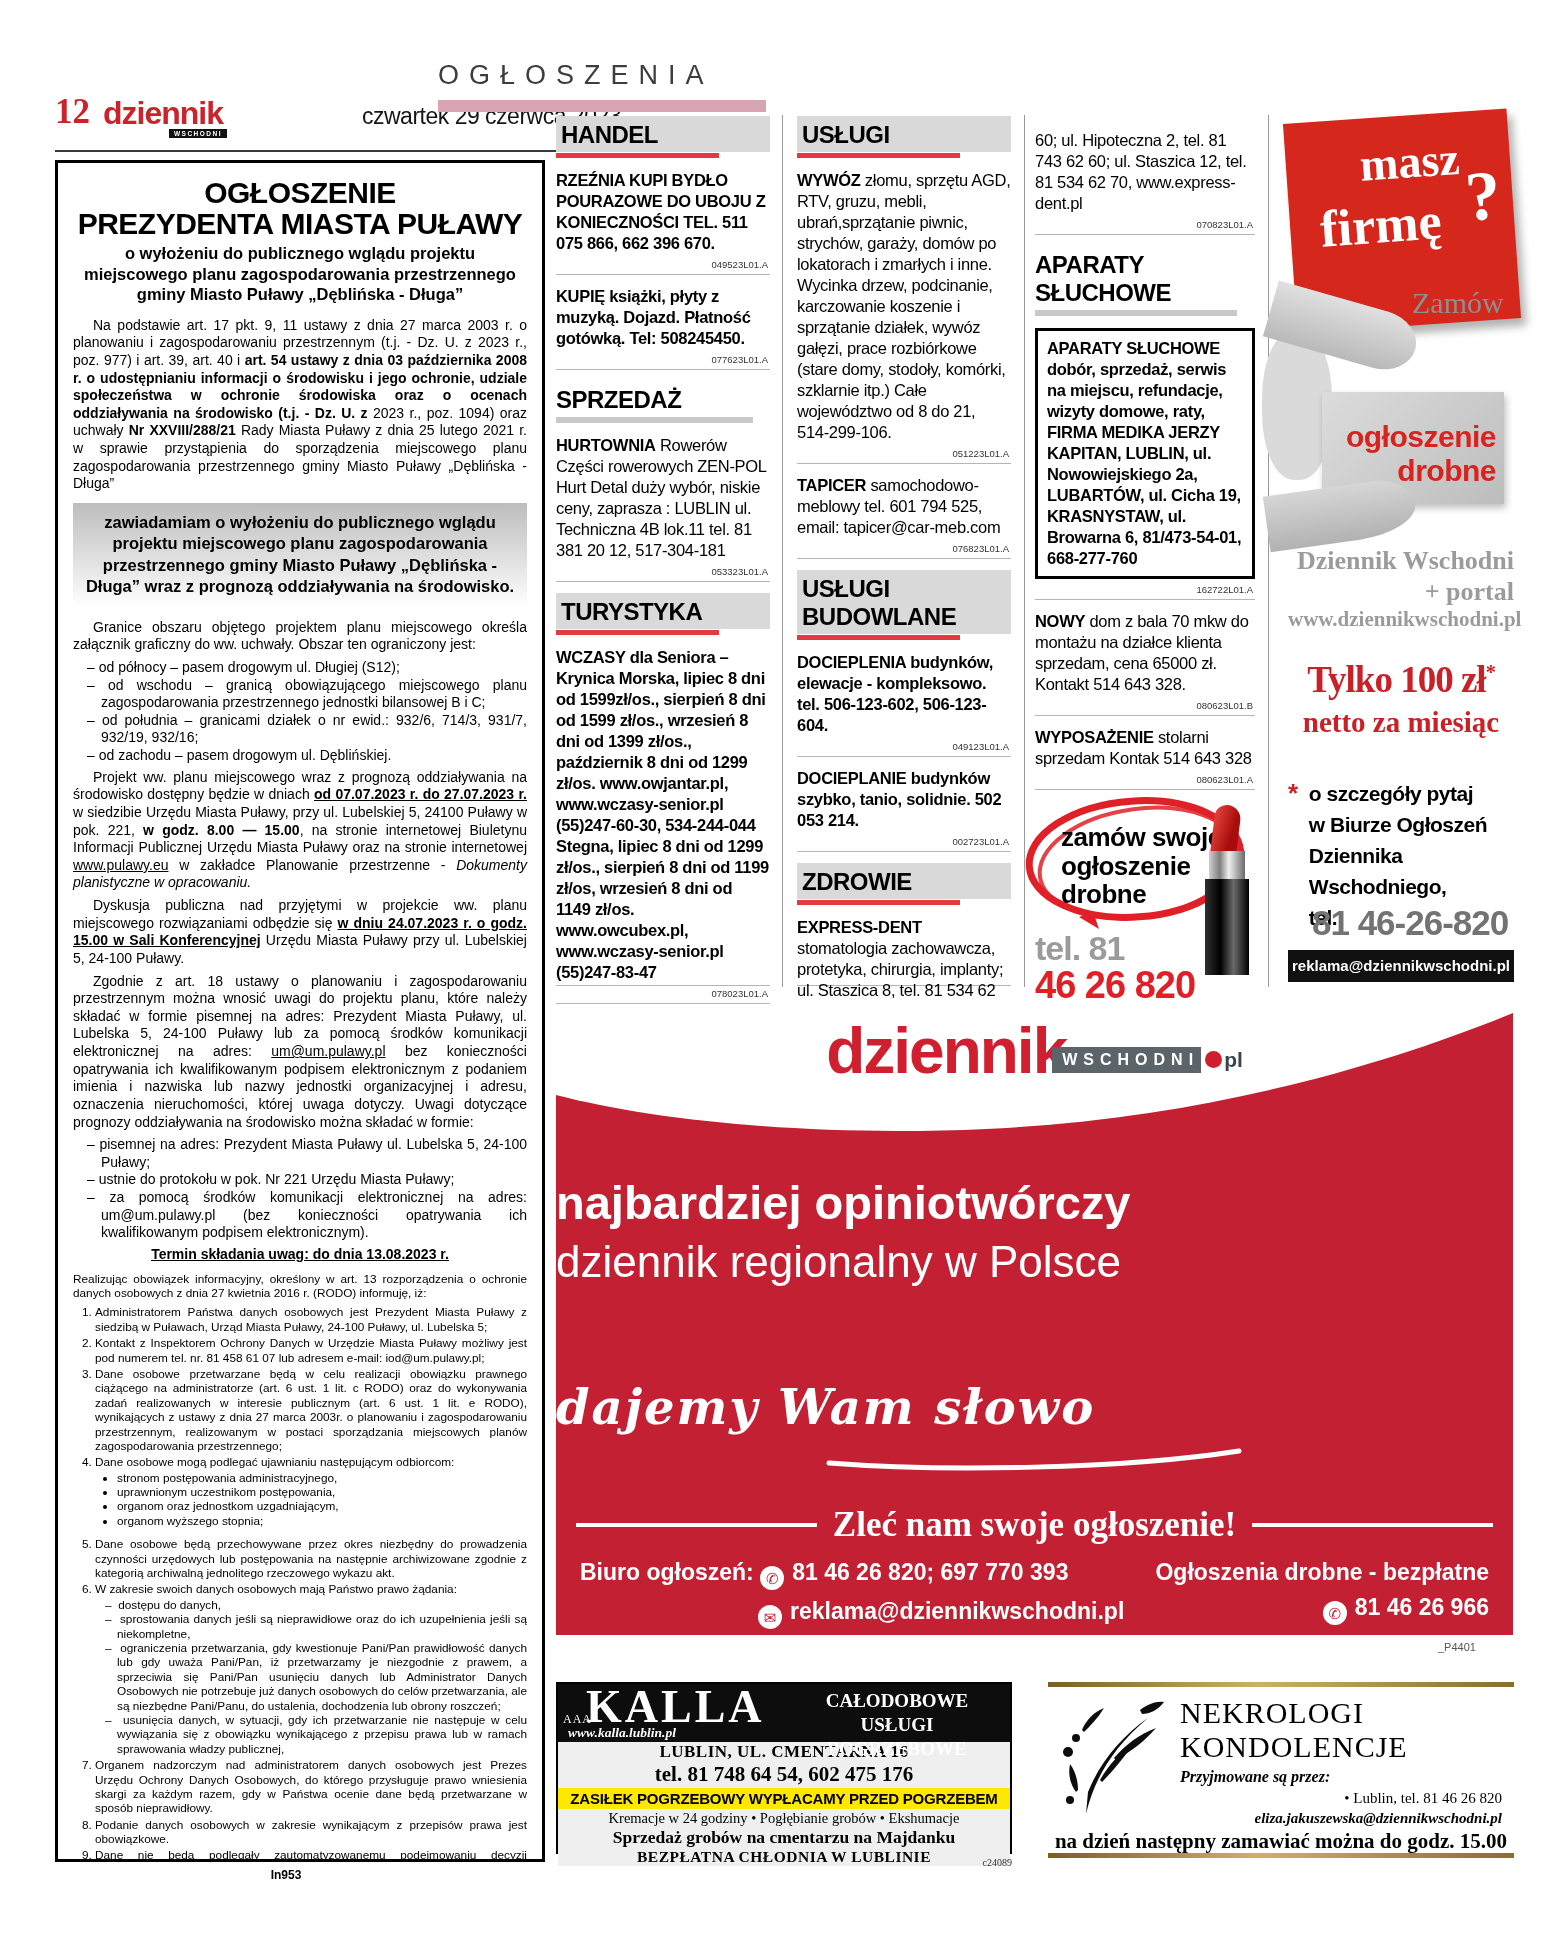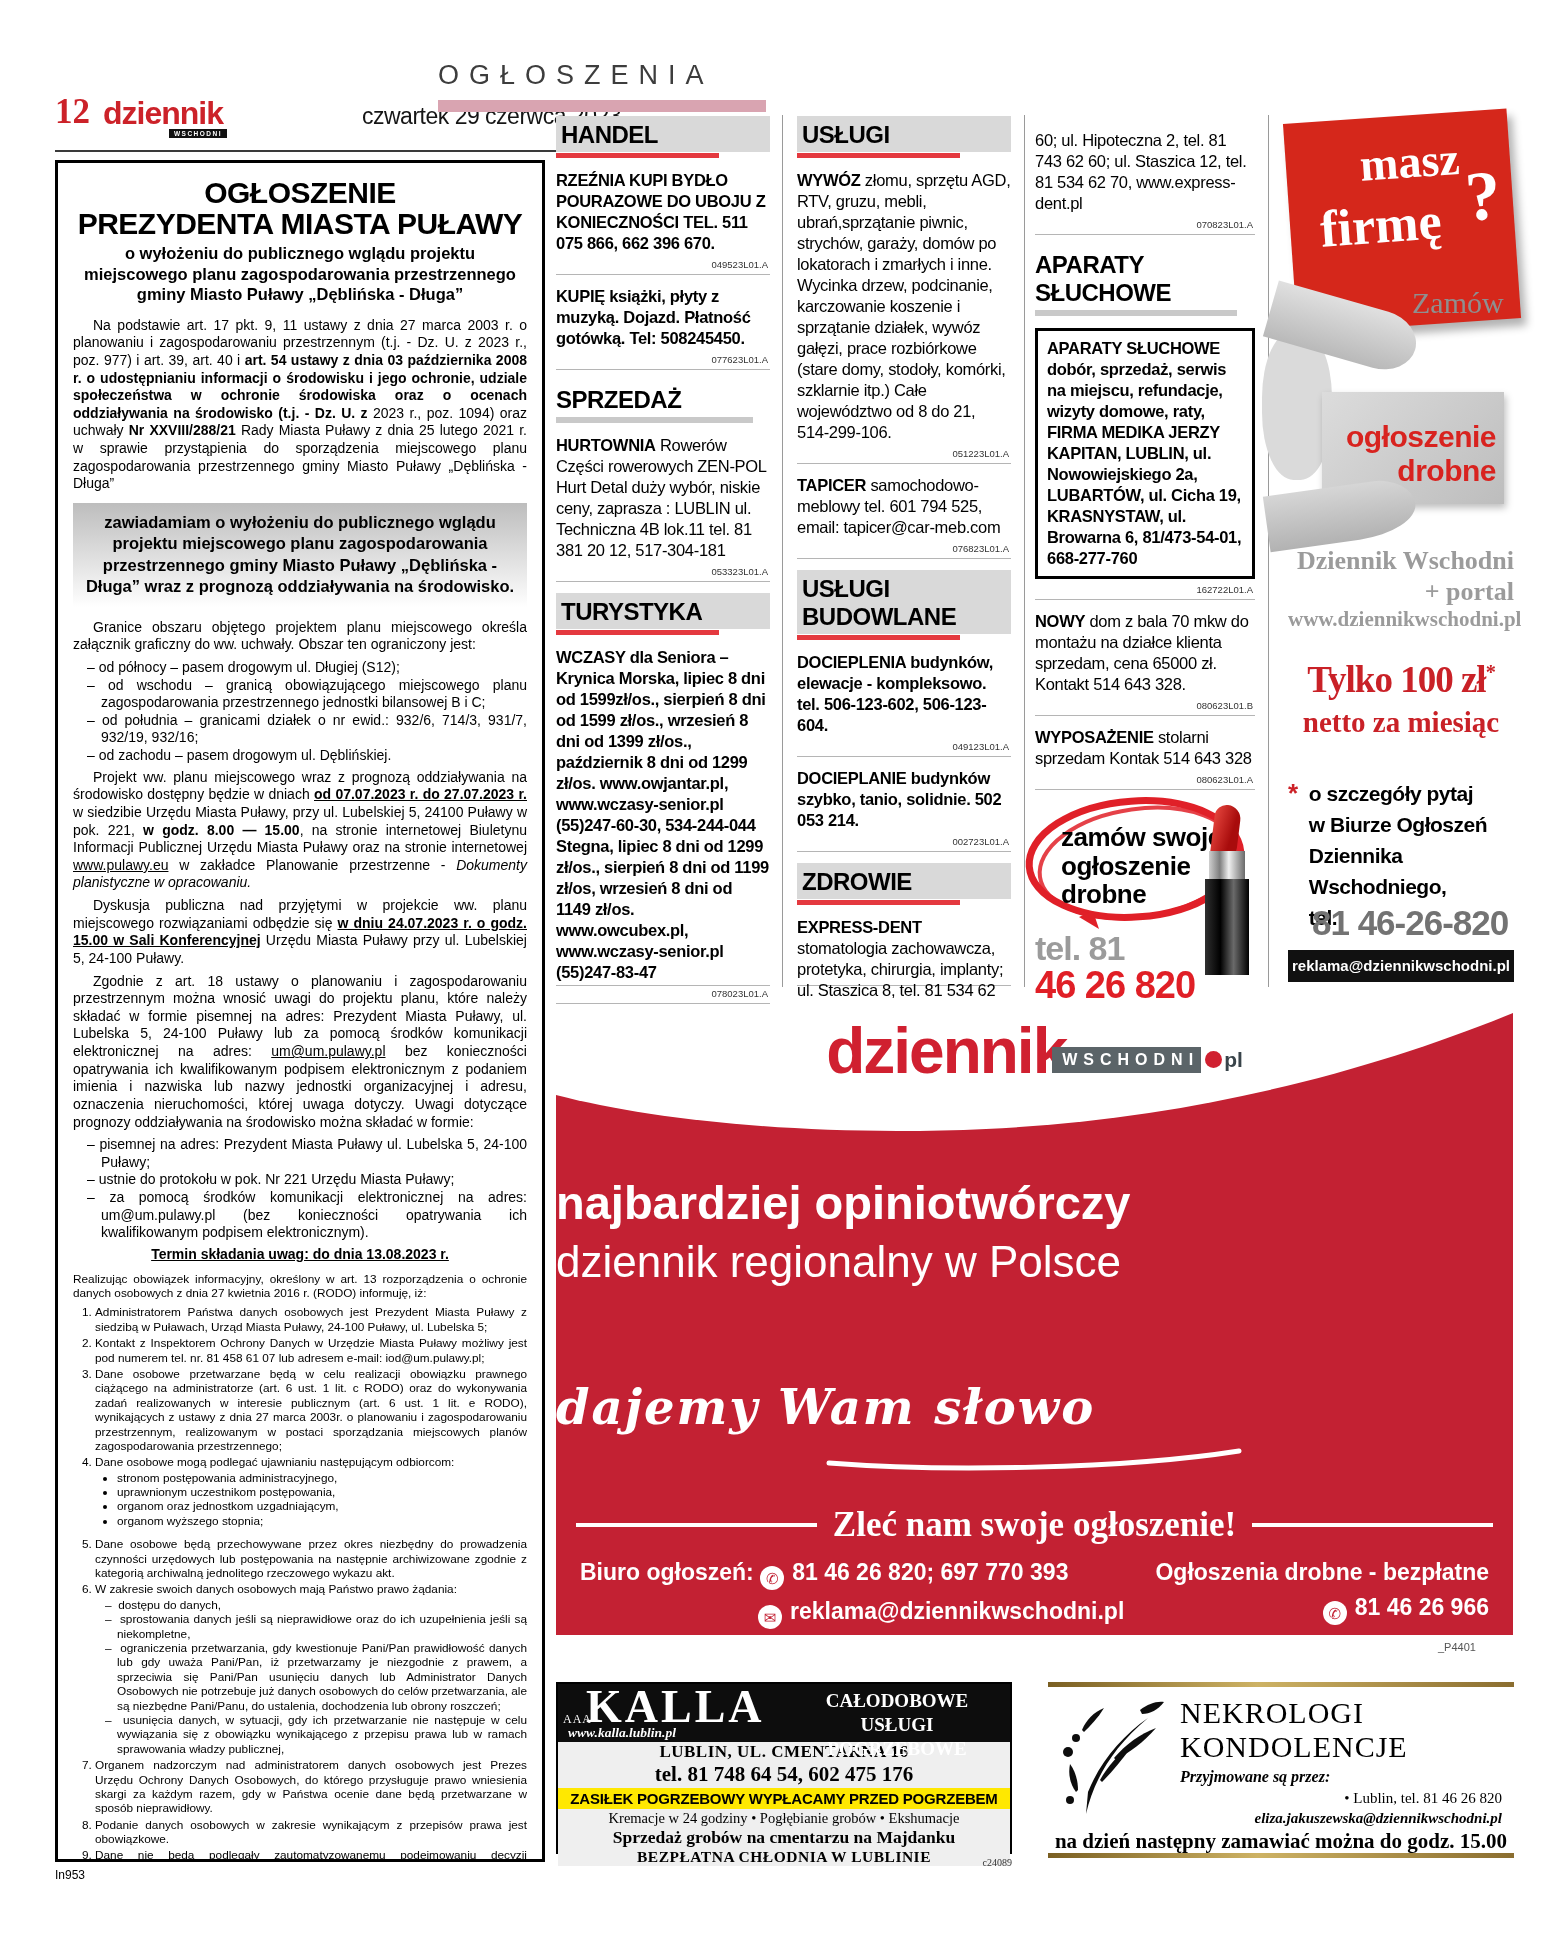--- a/index.html
+++ b/index.html
@@ -28,21 +28,21 @@
   ul.dashes li{list-style:none;padding-left:14px;text-indent:-14px;text-align:justify}
   .termin{text-align:center;margin:4px 0 10px}
   .rodo{font-size:11.8px;line-height:1.22;margin-top:8px}
   .rodo p{margin:0 0 6px}
   ol.rodo-list{margin:0;padding-left:22px}
   ol.rodo-list>li{margin-bottom:2px;text-align:justify}
   ul.rodo-bullets{margin:1px 0 9px 8px;padding-left:14px}
   ul.rodo-bullets li{list-style:disc;margin:0}
   ul.rodo-dash{margin:1px 0;padding:0 0 0 6px}
   ul.rodo-dash li{list-style:none;padding-left:16px;text-indent:-12px;text-align:justify}
-  #ann-code{left:55px;top:1868px;width:462px;text-align:left;font-size:12px;font-weight:normal}
+  #ann-code{left:55px;top:1868px;width:462px;text-align:center;font-size:12px;font-weight:bold}
   
   .col{position:absolute;top:116px}
   #col2{left:556px;width:214px}
   #col3{left:797px;width:214px}
   #col4{left:1035px;width:220px;padding-top:14px}
   .sec{background:#d9d9d9;font-weight:bold;font-size:24px;letter-spacing:-0.5px;padding:5px 0 3px 5px;position:relative;margin-bottom:18px}
   .sec::after{content:"";position:absolute;left:0;bottom:-6px;height:5px;width:76%;background:#e4393f}
   .sec.gray{background:transparent;padding-left:0}
   .sec.gray::after{background:#c9c9c9;width:92%;height:6px}
   .ad{font-size:16.5px;line-height:21px;letter-spacing:-0.3px;margin-bottom:2px}

